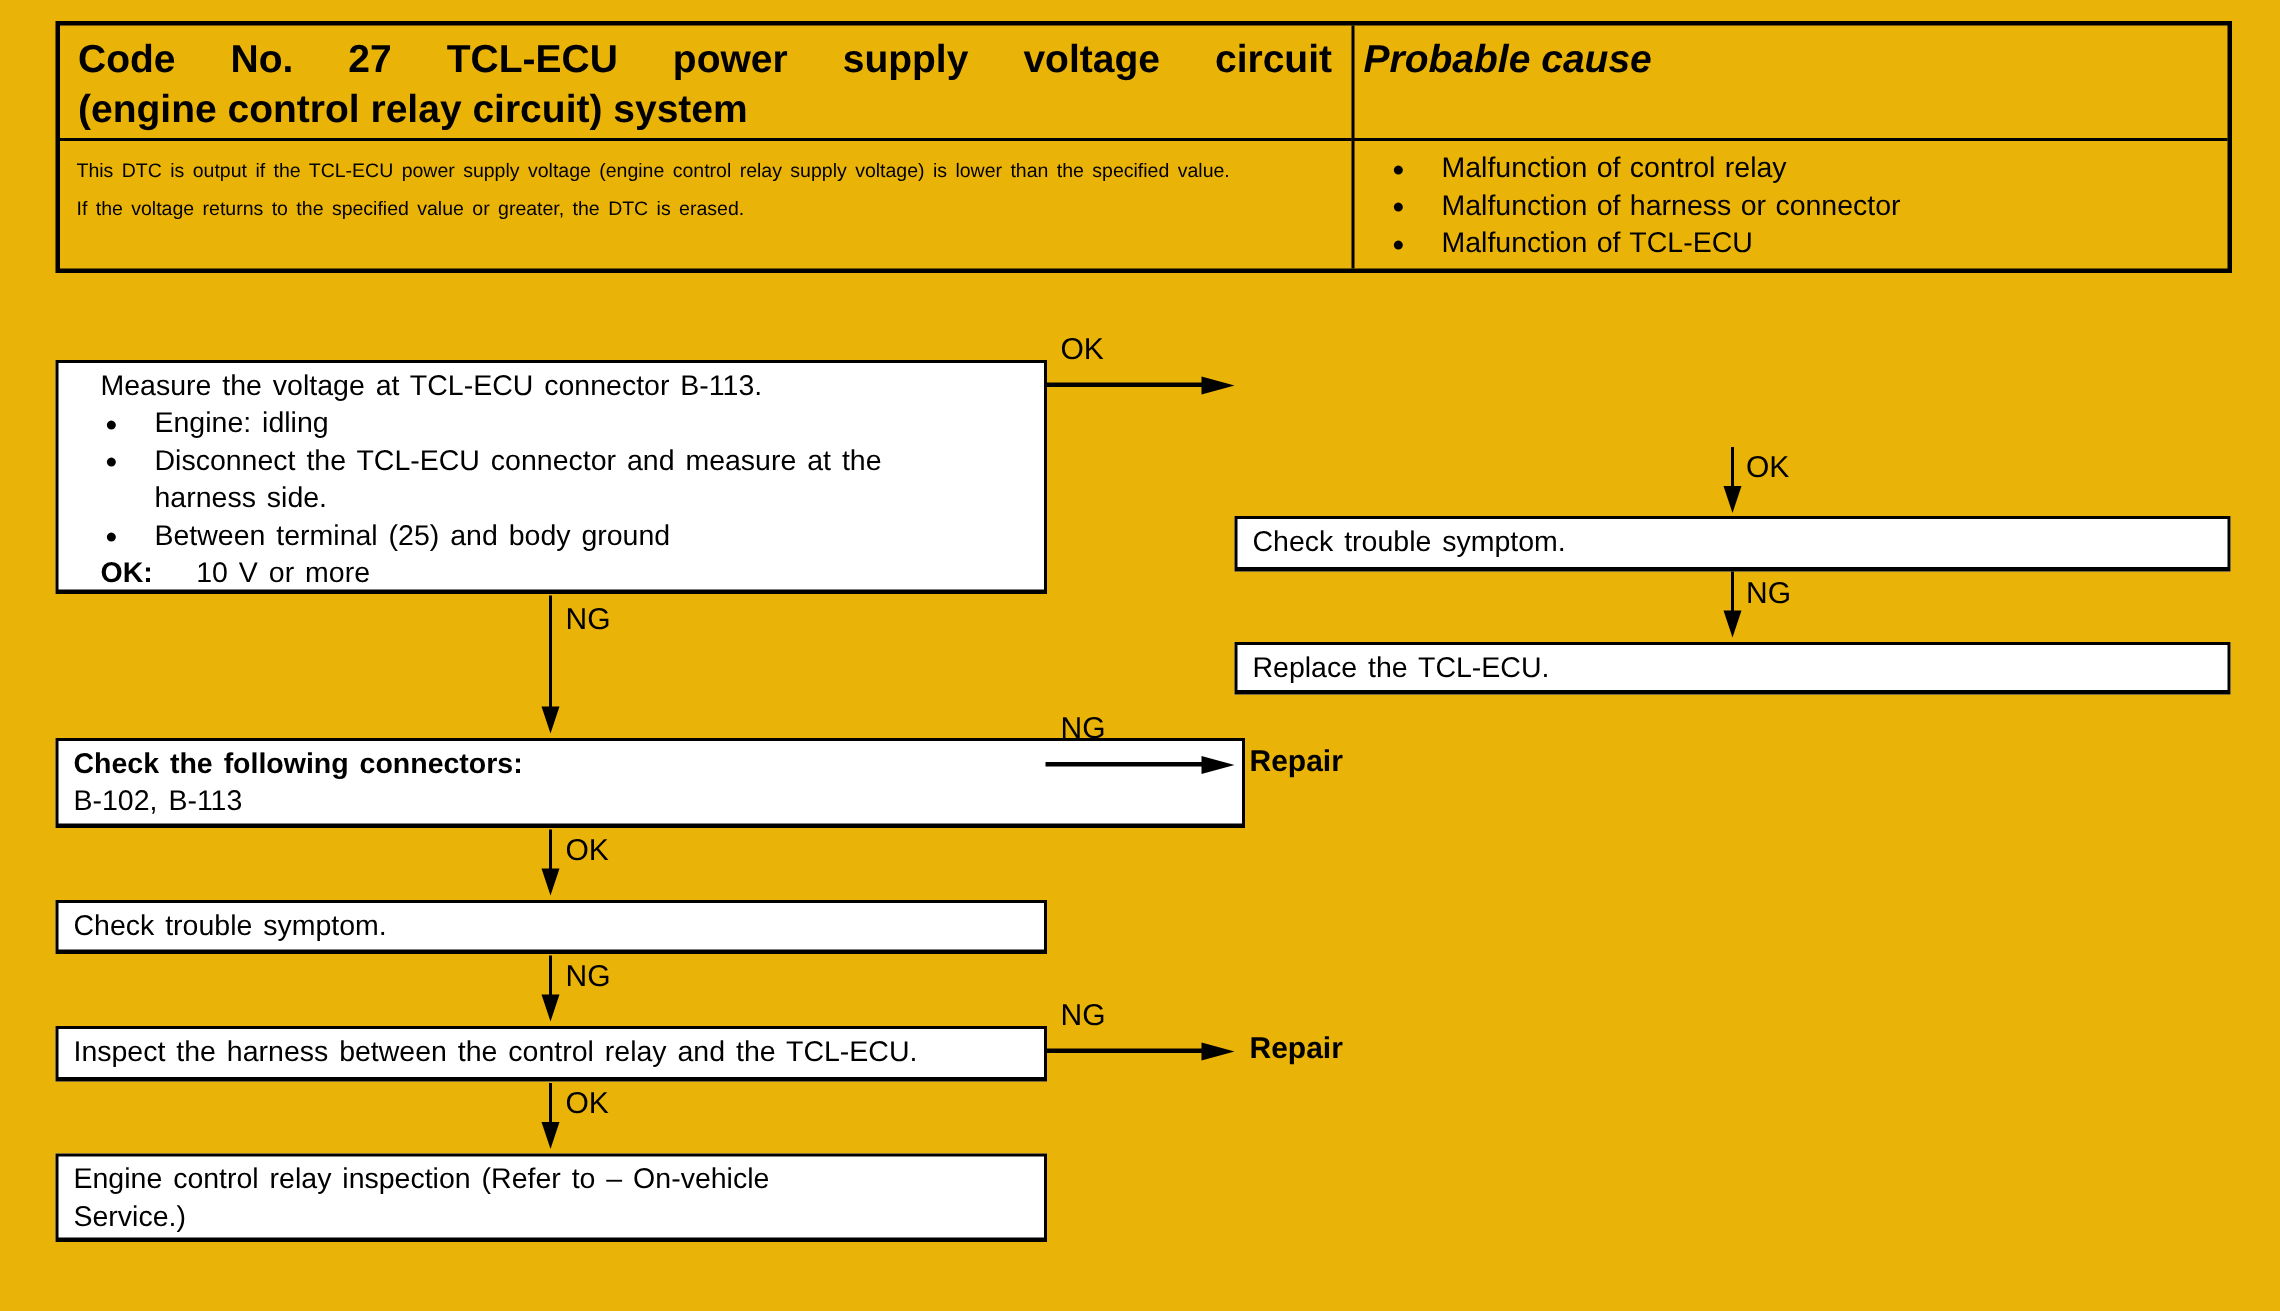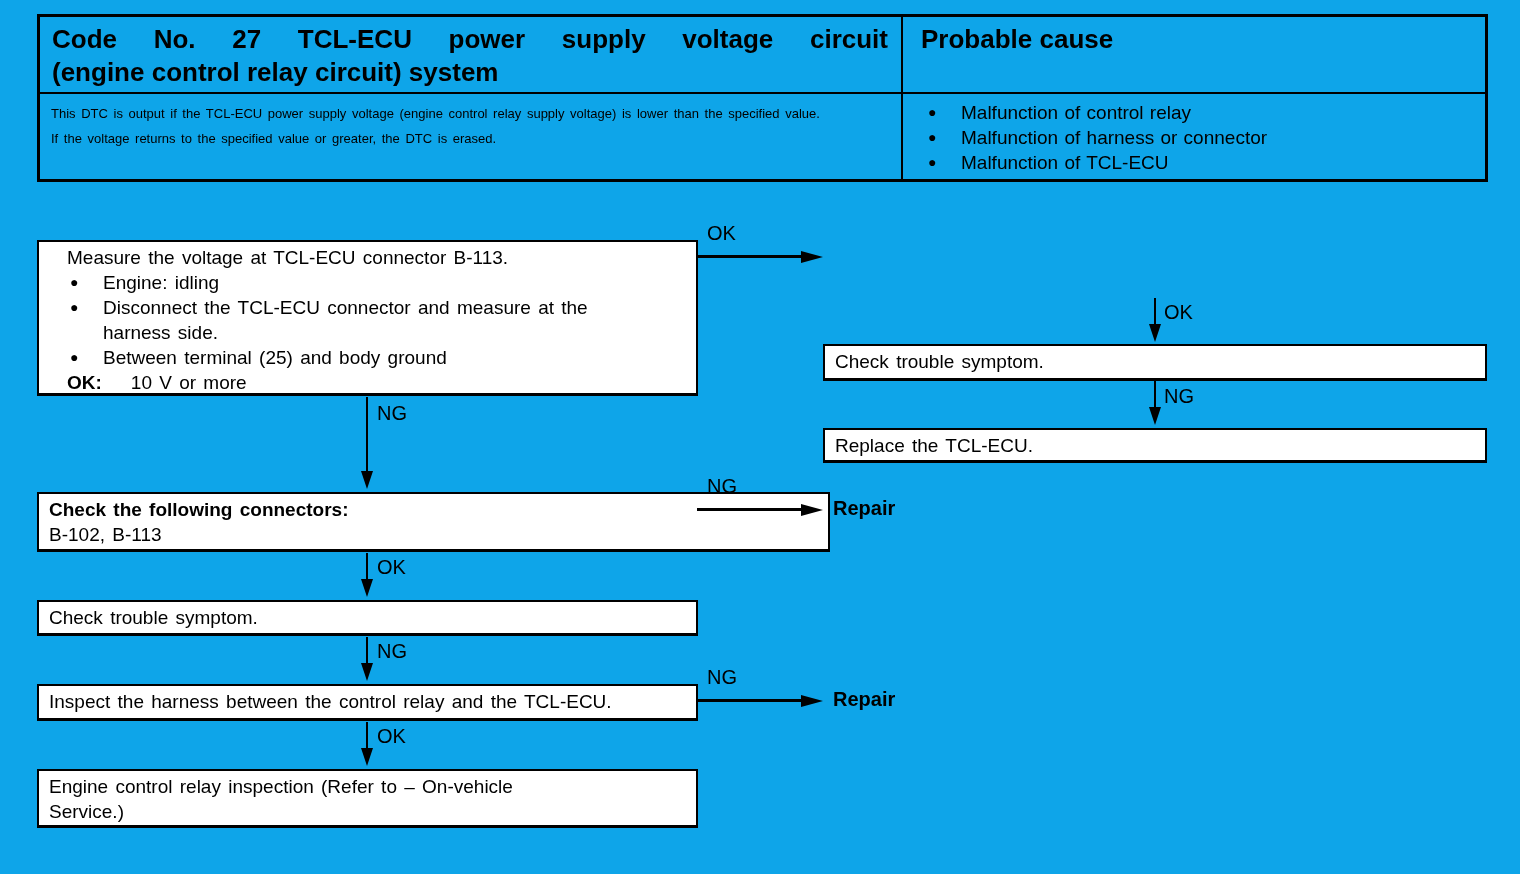--- a/index.html
+++ b/index.html
@@ -1,31 +1,31 @@
 <!DOCTYPE html>
 <html><head>
 <meta charset="utf-8">
 <style>
   html,body{margin:0;padding:0;background:#fff;}
   .page{
-    position:relative;width:1520px;height:874px;background:#0ea5e9;color:#000;
+    position:relative;width:1520px;height:874px;background:#eab308;color:#000;
     font-family:"Liberation Sans","DejaVu Sans",sans-serif;overflow:hidden;
   }
   
   .dtc-table{
     position:absolute;left:37px;top:14px;width:1451px;height:168px;
     border:3px solid #000;box-sizing:border-box;
     display:grid;grid-template-columns:861px 1fr;grid-template-rows:75px 1fr;
   }
   .cell{box-sizing:border-box;}
   .cell-r{border-left:2px solid #000;}
   .cell-b{border-top:2px solid #000;}
   .cell-title{font-weight:bold;font-size:26px;line-height:33px;padding:6px 13px 0 12px;}
   .cell-title .jline{text-align:justify;text-align-last:justify;}
-  .cell-cause-hdr{font-weight:bold;font-size:26px;line-height:33px;padding:6px 0 0 18px;}
+  .cell-cause-hdr{font-weight:bold;font-size:26px;line-height:33px;padding:6px 0 0 6px;font-style:italic;}
   .cell-desc{font-size:13px;line-height:25px;padding:7px 13px 0 11px;word-spacing:2px;}
   .cell-desc .jpara{text-align:justify;}
   .cell-causes{font-size:19px;line-height:25px;padding:6px 0 0 0;word-spacing:1px;}
   .cause-row{display:flex;}
   .cause-row .b-ico{width:33px;padding-left:25px;font-size:14px;flex:none;}
   
   .fbox{
     position:absolute;background:#fff;border:2px solid #000;border-bottom-width:3px;
     box-sizing:border-box;font-size:19px;line-height:25px;padding:3px 10px 0 10px;
     word-spacing:2px;

